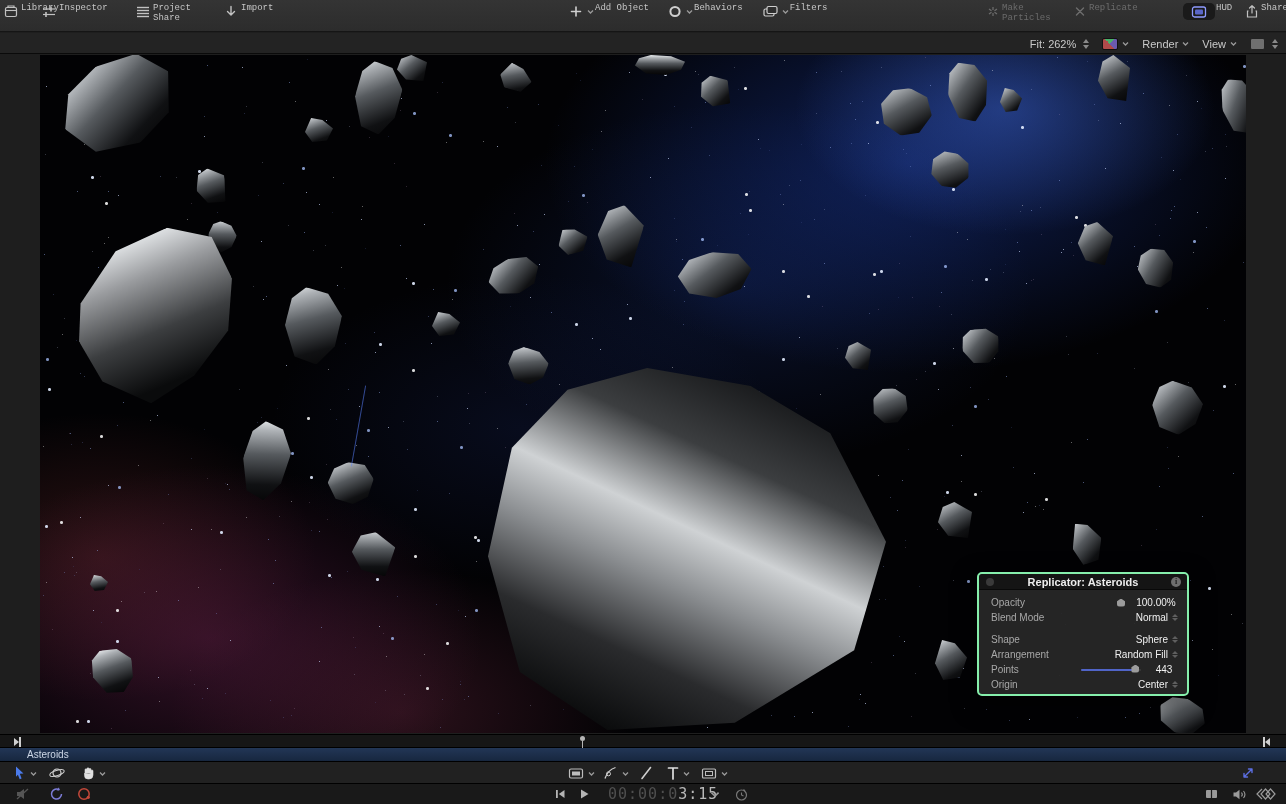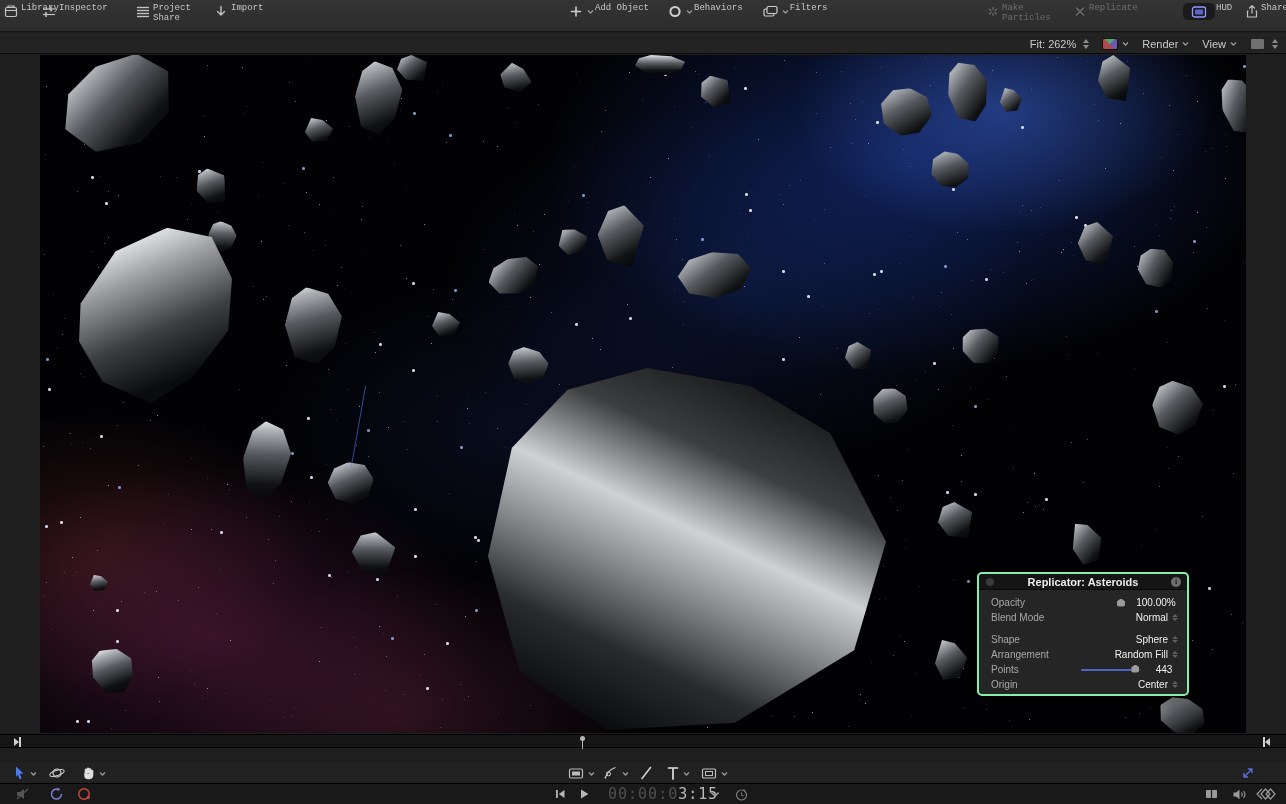--- a/index.html
+++ b/index.html
@@ -124,21 +124,21 @@
               <g stroke="#c2c2c2" stroke-width="1.4">
                 <line x1="3" y1="3.5" x2="15" y2="3.5"></line>
                 <line x1="3" y1="6.5" x2="15" y2="6.5"></line>
                 <line x1="3" y1="9.5" x2="15" y2="9.5"></line>
                 <line x1="3" y1="12.5" x2="15" y2="12.5"></line>
               </g>
             </svg>
         </span>
         <span>Project Share</span>
       </div>
-      <div class="tb-btn" style="width:40px; margin-left:12px">
+      <div class="tb-btn" style="width:40px; margin-left:22px">
         <span class="icon-row">
           <svg width="18" height="15" viewBox="0 0 18 15">
               <path d="M9 2.5 v8 M5.5 7.5 L9 11 L12.5 7.5" fill="none" stroke="#c2c2c2" stroke-width="1.4" stroke-linecap="round" stroke-linejoin="round"></path>
             </svg>
         </span>
         <span>Import</span>
       </div>
     </div>
 
     <div class="tb-group" style="left:568px; gap:18px;">
@@ -389,20 +389,23 @@
     <div id="playhead">
         <div class="head"></div>
         <div class="line"></div>
       </div>
     <span class="tl-marker" style="right:16px">
         <span class="tl-bar"></span>
         <span class="tl-tri-l"></span>
       </span>
   </div>
 
+  <div id="track-row">
+    <span id="track-label">Asteroids</span>
+  </div>
 
   <div id="toolrow">
     <span class="tool" style="left:12px">
       <svg width="15" height="16" viewBox="0 0 15 16">
           <path d="M4 1.5 L11.5 8.5 L7.8 8.8 L9.6 13.5 L7.7 14.3 L5.9 9.8 L4 11.8 Z" fill="#4b7bec"></path>
         </svg>
       <svg class="chev" viewBox="0 0 7 7">
           <path d="M1 2.5 L3.5 5 L6 2.5" fill="none" stroke="#9a9a9a" stroke-width="1.3"></path>
         </svg>
     </span>

